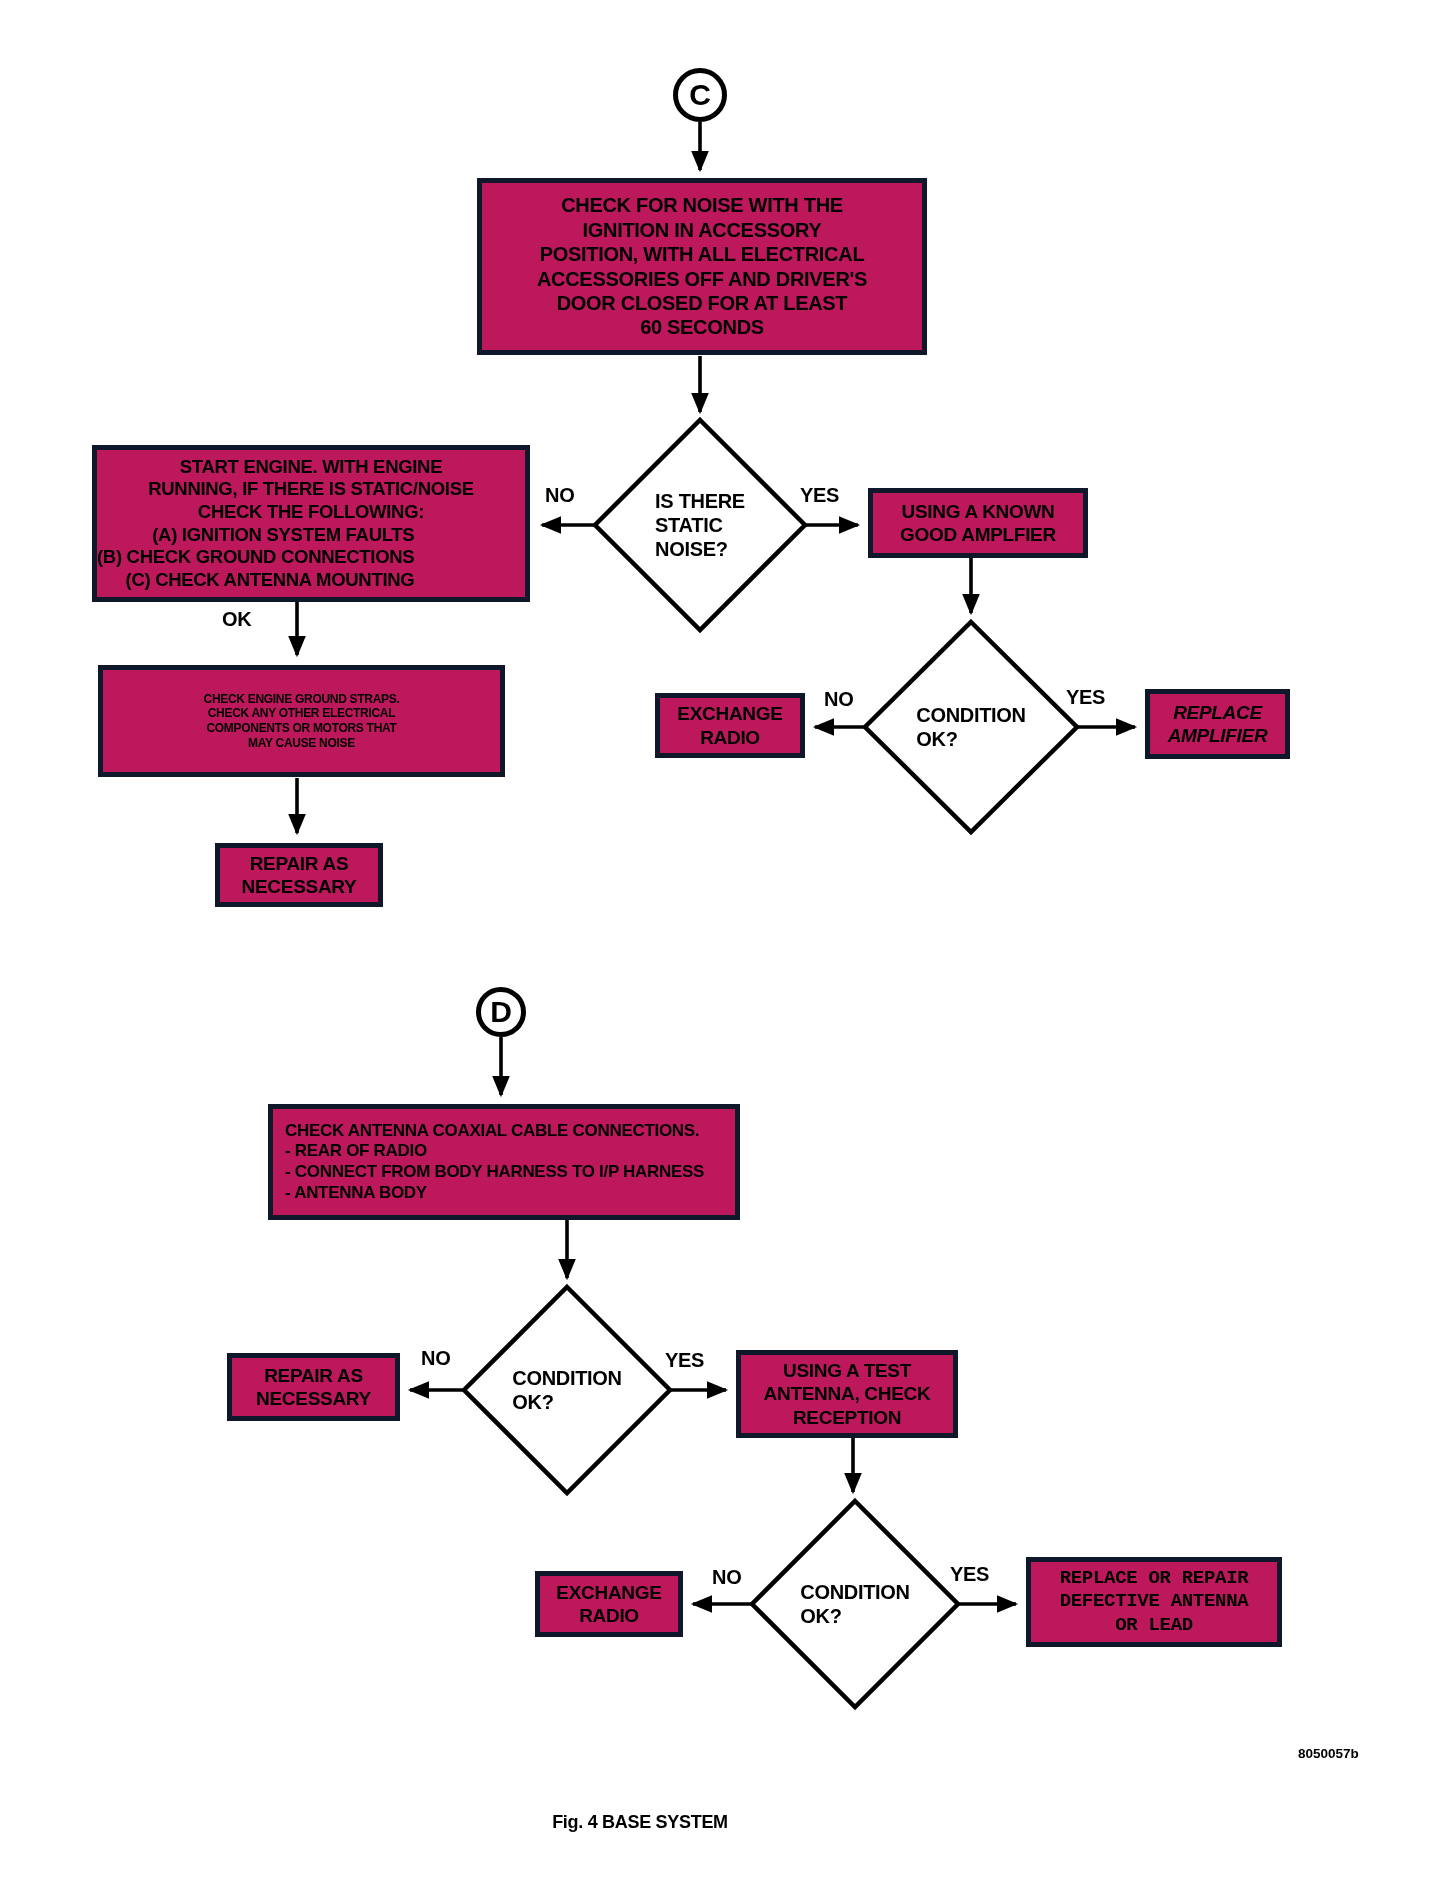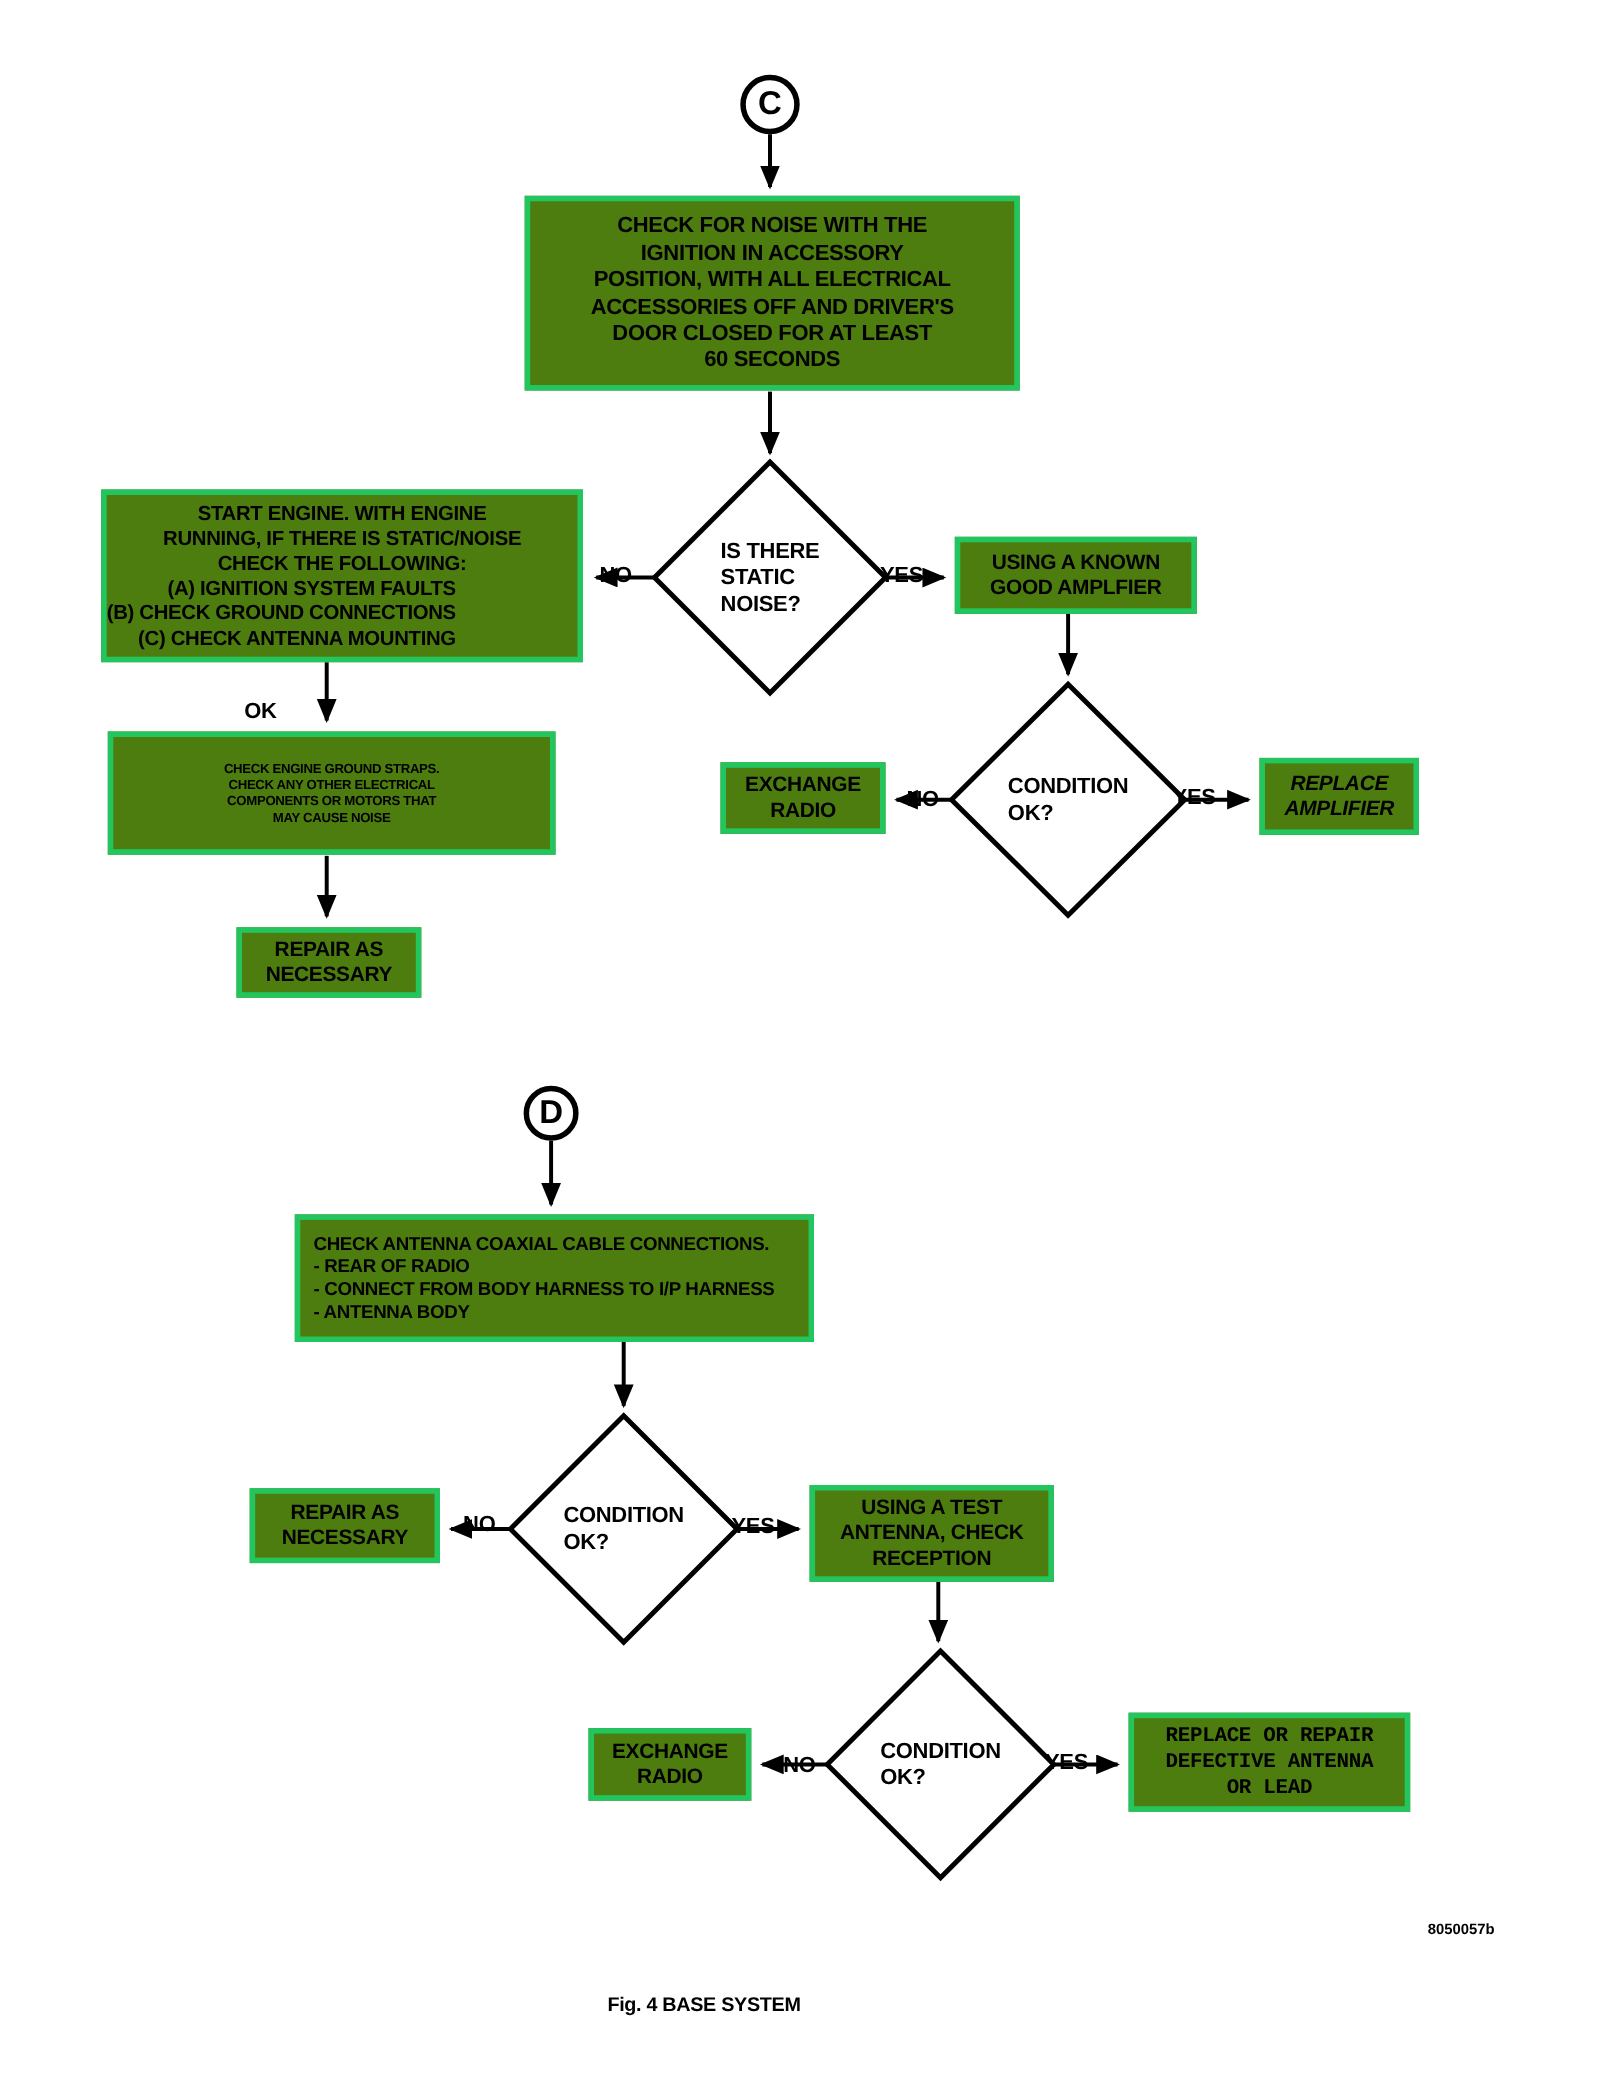--- a/index.html
+++ b/index.html
@@ -2,31 +2,31 @@
 <html><head>
 <meta charset="utf-8">
 <style>
   html, body { margin:0; padding:0; background:#ffffff; }
   #page {
     position:relative; width:1456px; height:1888px; background:#ffffff;
     font-family:"Liberation Sans", sans-serif; color:#000;
   }
   svg.wires { position:absolute; left:0; top:0; width:1456px; height:1888px; }
   .box {
-    position:absolute; box-sizing:border-box; border:5px solid #22c55e; background:#4d7c0f;
+    position:absolute; box-sizing:border-box; border:5px solid #0f172a; background:#be185d;
     display:flex; flex-direction:column; align-items:center; justify-content:center;
     text-align:center; font-weight:bold; white-space:pre-line; letter-spacing:-0.3px;
     line-height:1.22;
   }
   .diamond-label {
     position:absolute; display:flex; align-items:center; justify-content:center;
     font-weight:bold; white-space:pre-line; letter-spacing:-0.3px;
     font-size:20px; line-height:1.2;
   }
-  .edge-label { position:absolute; font-weight:bold; font-size:20px; letter-spacing:-0.3px;margin-top:28px; }
+  .edge-label { position:absolute; font-weight:bold; font-size:20px; letter-spacing:-0.3px; }
   .connector-circle {
     position:absolute; box-sizing:border-box; border:5px solid #000; border-radius:50%;
     background:#fff; display:flex; align-items:center; justify-content:center;
     font-weight:bold; font-size:30px;
   }
   #box-check-noise   { left:477px; top:178px;  width:450px; height:177px; font-size:20px; }
   #box-start-engine  { left:92px;  top:445px;  width:438px; height:157px; font-size:18.5px; }
   #box-start-engine .items { align-self:flex-start; text-align:right; }
   #box-ground-straps { left:98px;  top:665px;  width:407px; height:112px; font-size:12px; }
   #box-repair-1      { left:215px; top:843px;  width:168px; height:64px;  font-size:19px; }

